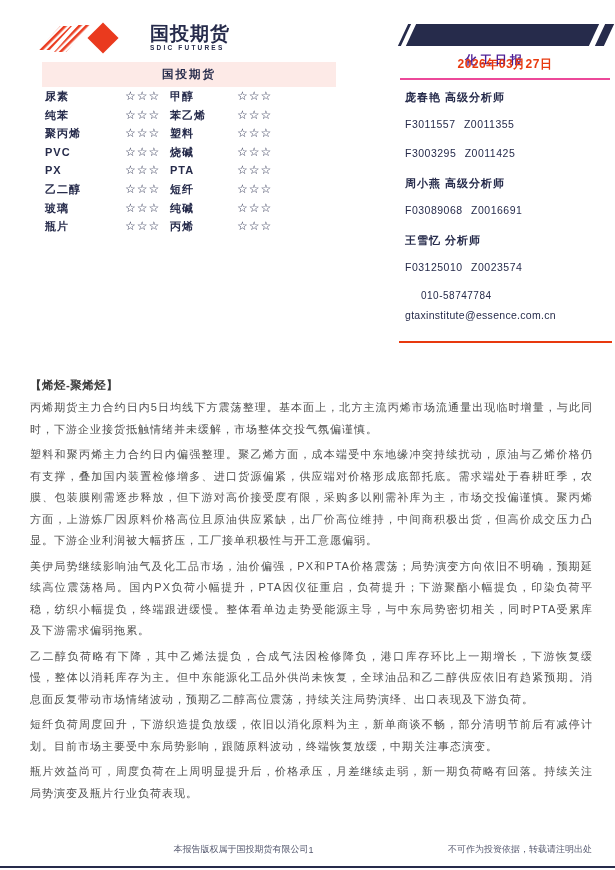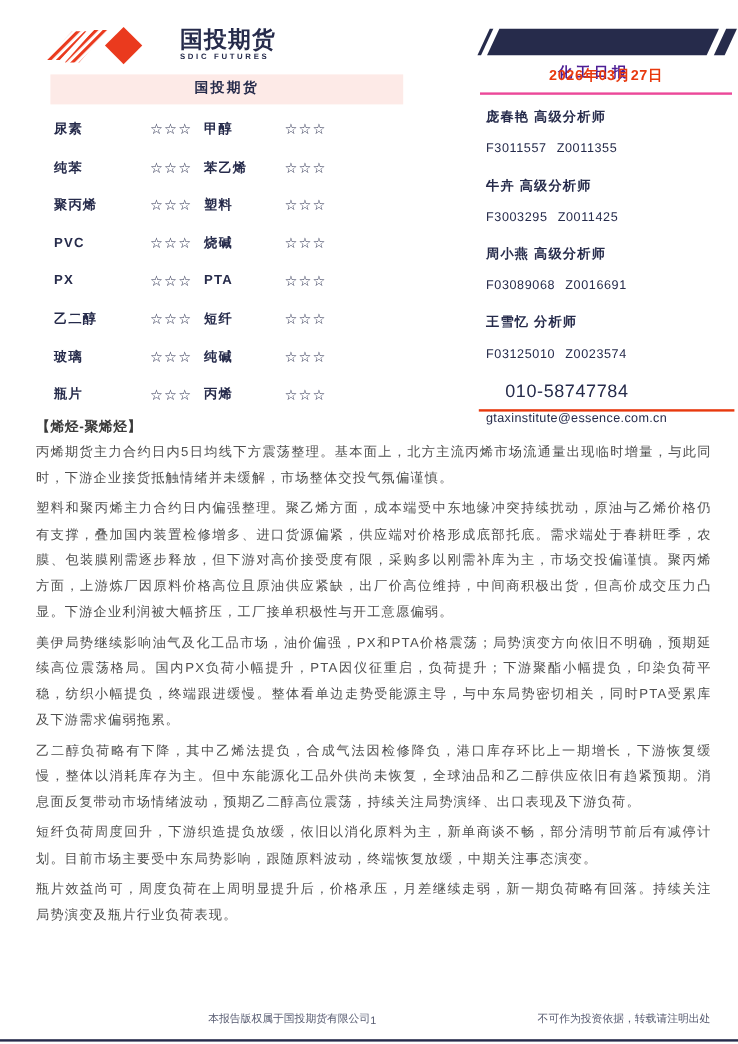--- a/index.html
+++ b/index.html
@@ -22,36 +22,36 @@
 
   
   .date-box{position:absolute;left:400px;top:54px;width:210px;text-align:center;
             border-bottom:2px solid #ec4899;padding-bottom:5px;}
   .date-box span{color:#e8390e;font-weight:bold;font-size:12px;letter-spacing:.5px;}
 
   
   .ratings{position:absolute;left:42px;top:62px;width:294px;}
   .ratings-header{background:#fdeae7;height:25px;line-height:25px;text-align:center;
                   font-weight:bold;font-size:11.5px;color:#262b4b;letter-spacing:2px;}
-  .ratings-table{margin-top:12px;display:grid;grid-template-columns:83px 42px 70px 99px;row-gap:13px;}
+  .ratings-table{margin-top:0;display:grid;grid-template-columns:83px 42px 70px 99px;row-gap:0;}
   .ratings-table>div{height:18.6px;line-height:18.6px;}
   .r-name{font-weight:bold;font-size:11px;color:#262b4b;letter-spacing:1px;padding-left:3px;}
   .r-stars{font-size:12px;color:#262b4b;letter-spacing:1px;white-space:nowrap;}
 
   
   .analysts{position:absolute;left:405px;top:90px;width:207px;}
   .analyst-name{font-weight:bold;font-size:11px;color:#262b4b;letter-spacing:1px;margin-bottom:13px;}
   .analyst-ids{font-size:10.5px;color:#262b4b;letter-spacing:.5px;word-spacing:5px;margin-bottom:17px;}
   .contact{margin-top:13px;}
-  .contact-phone{font-size:15px;color:#262b4b;letter-spacing:.5px;margin-bottom:8px;padding-left:16px;}
+  .contact-phone{font-size:10px;color:#262b4b;letter-spacing:.5px;margin-bottom:8px;padding-left:16px;}
   .contact-email{font-size:10.5px;color:#262b4b;letter-spacing:.3px;text-decoration:none;display:block;}
   .analyst-divider{position:absolute;left:399px;top:341px;width:213px;height:2px;background:#e8390e;}
 
   
-  .body{position:absolute;left:30px;top:348px;width:563px;}
+  .body{position:absolute;left:30px;top:378px;width:563px;}
   .section-title{font-weight:bold;font-size:11.5px;color:#3a3a3a;margin:18px 0 4px 0;letter-spacing:.5px;}
   .section-title:first-child{margin-top:0;}
   .body p{margin:0 0 4px 0;font-size:11px;line-height:21.5px;color:#4f4f4f;
           text-align:justify;letter-spacing:1px;}
 
   
   .footer{position:absolute;left:30px;right:23px;top:843px;display:flex;align-items:center;
           font-size:9px;color:#565a70;}
   .footer .f-left{flex:1;text-align:right;}
   .footer .f-center{flex:0 0 auto;text-align:center;}
@@ -136,21 +136,20 @@
       <div class="r-stars">☆☆☆</div>
     </div>
   </div>
 
   <div class="analysts">
     <div class="analyst">
       <div class="analyst-name">庞春艳 高级分析师</div>
       <div class="analyst-ids">F3011557 Z0011355</div>
     </div>
     <div class="analyst">
-      <div class="analyst-name">牛卉 高级分析师</div>
       <div class="analyst-ids">F3003295 Z0011425</div>
     </div>
     <div class="analyst">
       <div class="analyst-name">周小燕 高级分析师</div>
       <div class="analyst-ids">F03089068 Z0016691</div>
     </div>
     <div class="analyst">
       <div class="analyst-name">王雪忆 分析师</div>
       <div class="analyst-ids">F03125010 Z0023574</div>
     </div>

